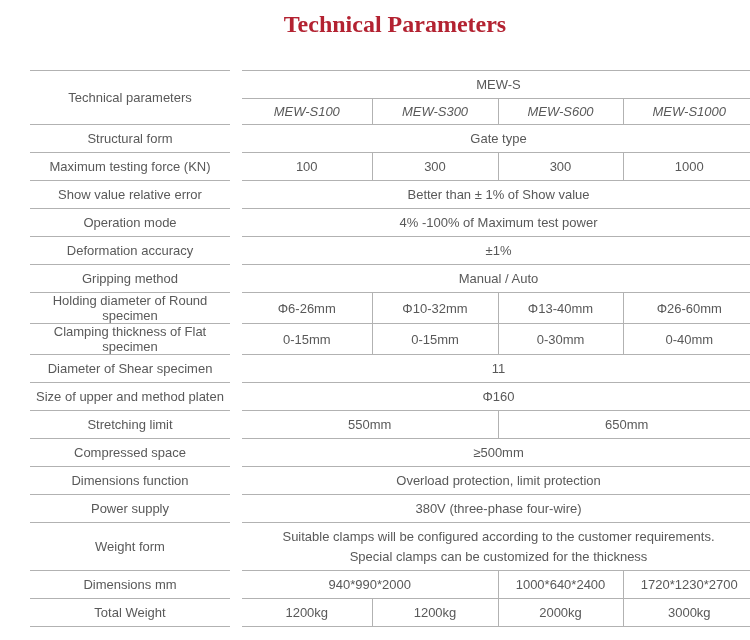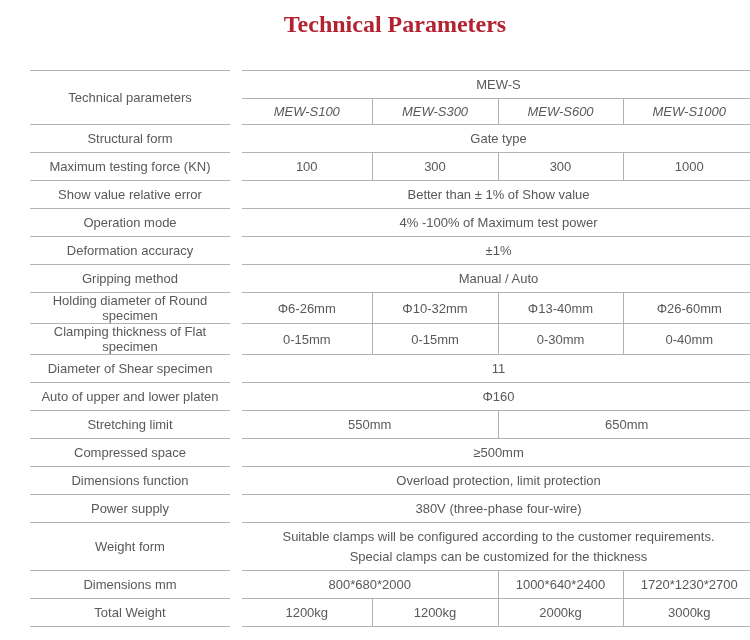--- a/index.html
+++ b/index.html
@@ -149,21 +149,21 @@
       <td class="c vl">0-40mm</td>
     </tr>
 
     <tr class="r">
       <td class="lbl">Diameter of Shear specimen</td>
       <td class="gap"></td>
       <td class="c" colspan="4">11</td>
     </tr>
 
     <tr class="r">
-      <td class="lbl">Auto of upper and lower platen</td>
+      <td class="lbl">Size of upper and method platen</td>
       <td class="gap"></td>
       <td class="c" colspan="4">Φ160</td>
     </tr>
 
     <tr class="r">
       <td class="lbl">Stretching limit</td>
       <td class="gap"></td>
       <td class="c" colspan="2">550mm</td>
       <td class="c vl" colspan="2">650mm</td>
     </tr>
@@ -191,21 +191,21 @@
       <td class="gap"></td>
       <td class="c clampc" colspan="4">
         <span class="clamp-line">Suitable clamps will be configured according to the customer requirements.</span>
         <span class="clamp-line">Special clamps can be customized for the thickness</span>
       </td>
     </tr>
 
     <tr class="r">
       <td class="lbl">Dimensions mm</td>
       <td class="gap"></td>
-      <td class="c" colspan="2">800*680*2000</td>
+      <td class="c" colspan="2">940*990*2000</td>
       <td class="c vl">1000*640*2400</td>
       <td class="c vl">1720*1230*2700</td>
     </tr>
 
     <tr class="r">
       <td class="lbl">Total Weight</td>
       <td class="gap"></td>
       <td class="c">1200kg</td>
       <td class="c vl">1200kg</td>
       <td class="c vl">2000kg</td>

